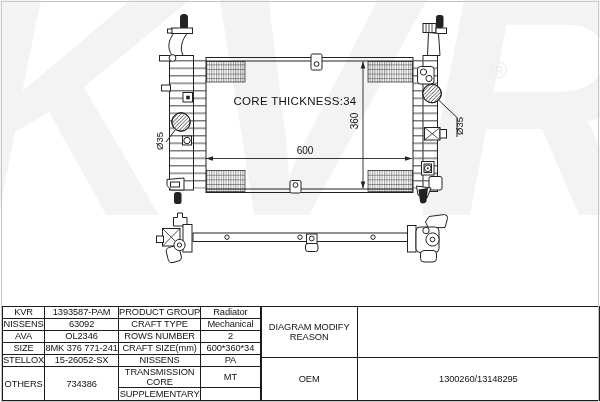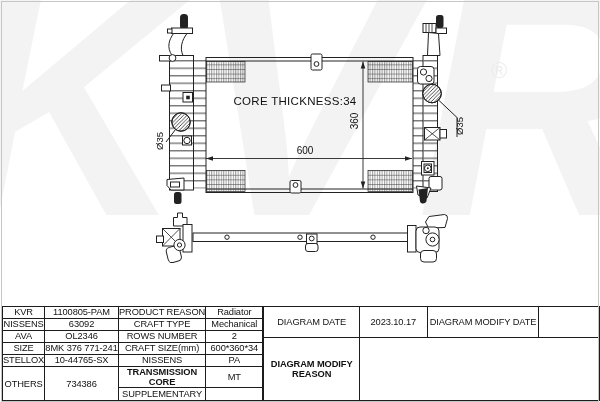--- a/index.html
+++ b/index.html
@@ -18,21 +18,21 @@
   .reg-mark{position:absolute;left:491px;top:58px;font-size:22px;color:#ececec;z-index:1;}
   .drawing{position:absolute;left:0;top:0;z-index:2;}
   
   .spec{position:absolute;left:2px;top:306px;display:flex;z-index:3;}
   table{border-collapse:collapse;table-layout:fixed;}
   td{
     border:1px solid #1c1c1c;padding:0;text-align:center;vertical-align:middle;
     font-size:9.3px;line-height:1.08;color:#111;letter-spacing:-0.1px;
     white-space:nowrap;overflow:hidden;
   }
-  td.wrap{white-space:normal;font-weight:bold;}
+  td.wrap{white-space:normal;}
   .t-left col.c1{width:39px}.t-left col.c2{width:74px}.t-left col.c3{width:79px}.t-left col.c4{width:62px}
   .t-right col.c1{width:97px}.t-right col.c2{width:69px}.t-right col.c3{width:112px}.t-right col.c4{width:64px}
   tr.h12 td{height:11px}
   tr.h19 td{height:18px}
   tr.h13 td{height:12px}
   tr.h24 td{height:23px}
   tr.h35 td{height:34px}
   tr.h20 td{height:19px}
 </style>
 </head>
@@ -205,22 +205,22 @@
   <table class="t-left">
     <colgroup>
         <col class="c1">
         <col class="c2">
         <col class="c3">
         <col class="c4">
       </colgroup>
     <tbody>
         <tr class="h12">
       <td>KVR</td>
-      <td>1100805-PAM</td>
-      <td>PRODUCT REASON</td>
+      <td>1393587-PAM</td>
+      <td>PRODUCT GROUP</td>
       <td>Radiator</td>
     </tr>
     <tr class="h12">
       <td>NISSENS</td>
       <td>63092</td>
       <td>CRAFT TYPE</td>
       <td>Mechanical</td>
     </tr>
     <tr class="h12">
       <td>AVA</td>
@@ -229,21 +229,21 @@
       <td>2</td>
     </tr>
     <tr class="h12">
       <td>SIZE</td>
       <td>8MK 376 771-241</td>
       <td>CRAFT SIZE(mm)</td>
       <td>600*360*34</td>
     </tr>
     <tr class="h12">
       <td>STELLOX</td>
-      <td>10-44765-SX</td>
+      <td>15-26052-SX</td>
       <td>NISSENS</td>
       <td>PA</td>
     </tr>
     <tr class="h19">
       <td rowspan="2">OTHERS</td>
       <td rowspan="2">734386</td>
       <td class="wrap">TRANSMISSION CORE</td>
       <td>MT</td>
     </tr>
     <tr class="h13">
@@ -254,25 +254,23 @@
     </table>
 
   <table class="t-right">
     <colgroup>
         <col class="c1">
         <col class="c2">
         <col class="c3">
         <col class="c4">
       </colgroup>
     <tbody>
-        <tr class="h12">
-      <td>DIAGRAM DATE</td>
-      <td>2023.10.17</td>
-      <td>DIAGRAM MODIFY DATE</td>
-      <td></td>
-    </tr>
     <tr class="h24">
       <td class="wrap">DIAGRAM MODIFY REASON</td>
       <td colspan="3"></td>
     </tr>
+    <tr class="h20">
+      <td>OEM</td>
+      <td colspan="3">1300260/13148295</td>
+    </tr>
   </tbody>
     </table>
 </div>
 
 </body></html>

